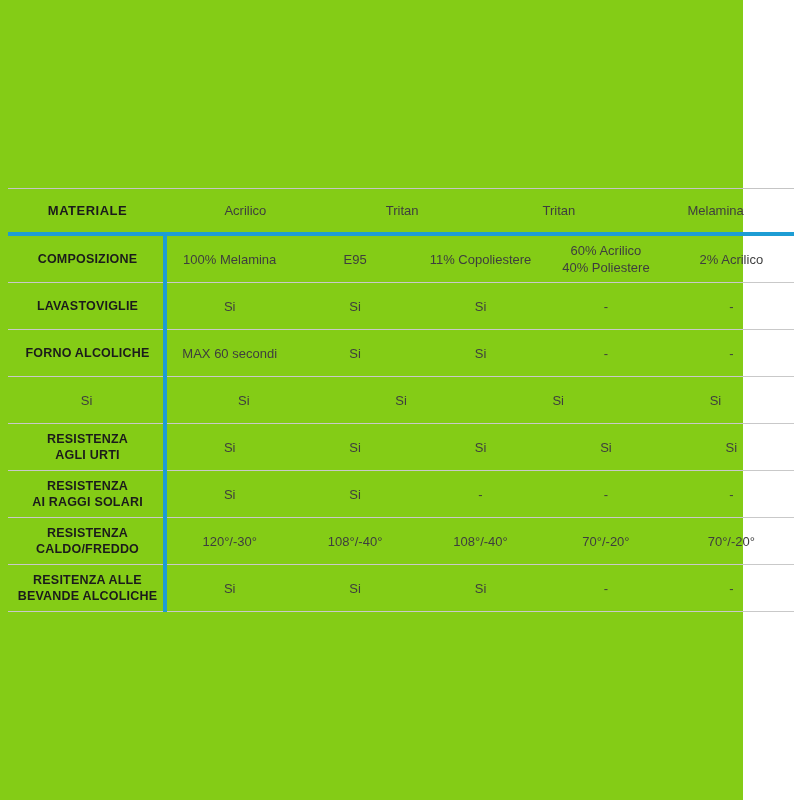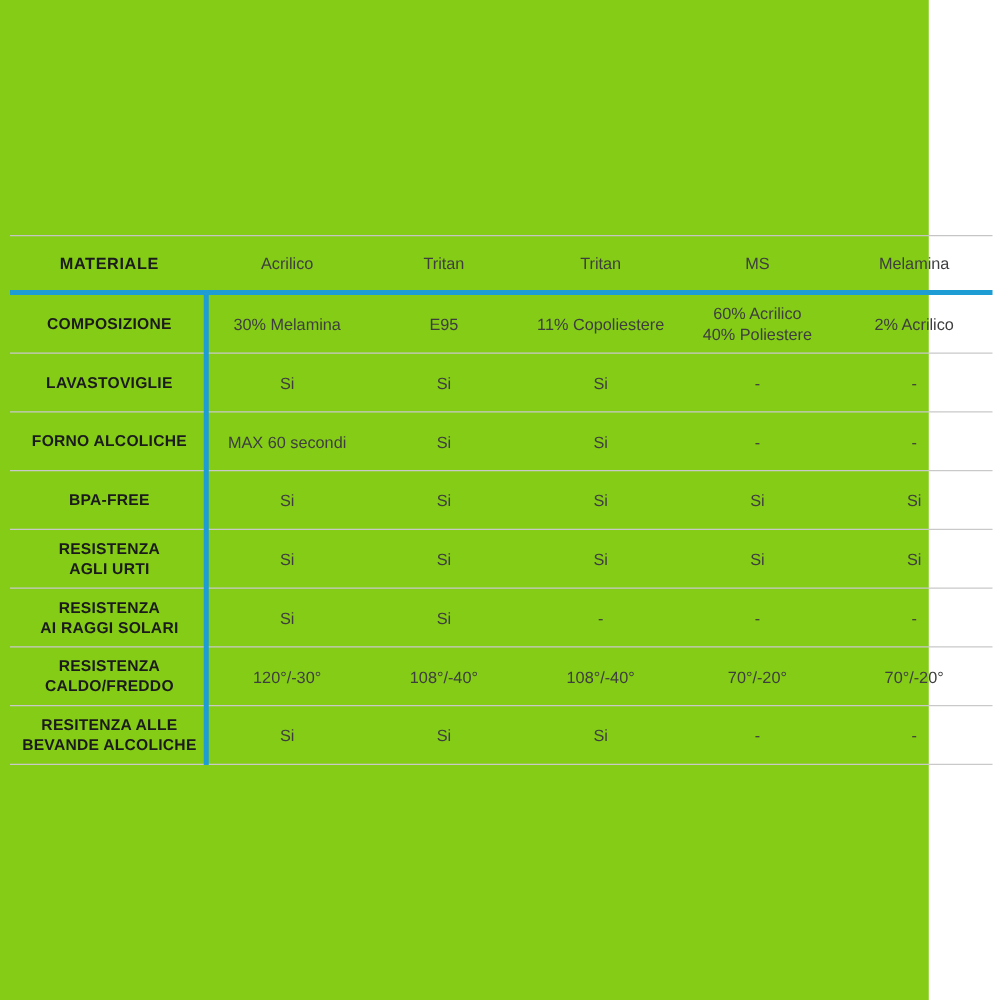--- a/index.html
+++ b/index.html
@@ -86,27 +86,26 @@
 
 <div class="page">
 
   <div class="comparison-table">
 
     <div class="t-row header-row">
       <div class="cell label-col header-label">MATERIALE</div>
       <div class="cell data-col header-col">Acrilico</div>
       <div class="cell data-col header-col">Tritan</div>
       <div class="cell data-col header-col">Tritan</div>
-      <div class="cell data-col header-col">MS</div>
       <div class="cell data-col header-col">Melamina</div>
     </div>
 
     <div class="t-row body-row">
       <div class="cell label-col row-label">COMPOSIZIONE</div>
-      <div class="cell data-col value-cell">30% Melamina</div>
+      <div class="cell data-col value-cell">100% Melamina</div>
       <div class="cell data-col value-cell">E95</div>
       <div class="cell data-col value-cell">11% Copoliestere</div>
       <div class="cell data-col value-cell">60% Acrilico
 40% Poliestere</div>
       <div class="cell data-col value-cell">2% Acrilico</div>
     </div>
 
     <div class="t-row body-row">
       <div class="cell label-col row-label">LAVASTOVIGLIE</div>
       <div class="cell data-col value-cell">Si</div>
@@ -119,21 +118,20 @@
     <div class="t-row body-row">
       <div class="cell label-col row-label">FORNO ALCOLICHE</div>
       <div class="cell data-col value-cell">MAX 60 secondi</div>
       <div class="cell data-col value-cell">Si</div>
       <div class="cell data-col value-cell">Si</div>
       <div class="cell data-col value-cell">-</div>
       <div class="cell data-col value-cell">-</div>
     </div>
 
     <div class="t-row body-row">
-      <div class="cell label-col row-label">BPA-FREE</div>
       <div class="cell data-col value-cell">Si</div>
       <div class="cell data-col value-cell">Si</div>
       <div class="cell data-col value-cell">Si</div>
       <div class="cell data-col value-cell">Si</div>
       <div class="cell data-col value-cell">Si</div>
     </div>
 
     <div class="t-row body-row">
       <div class="cell label-col row-label">RESISTENZA
 AGLI URTI</div>

